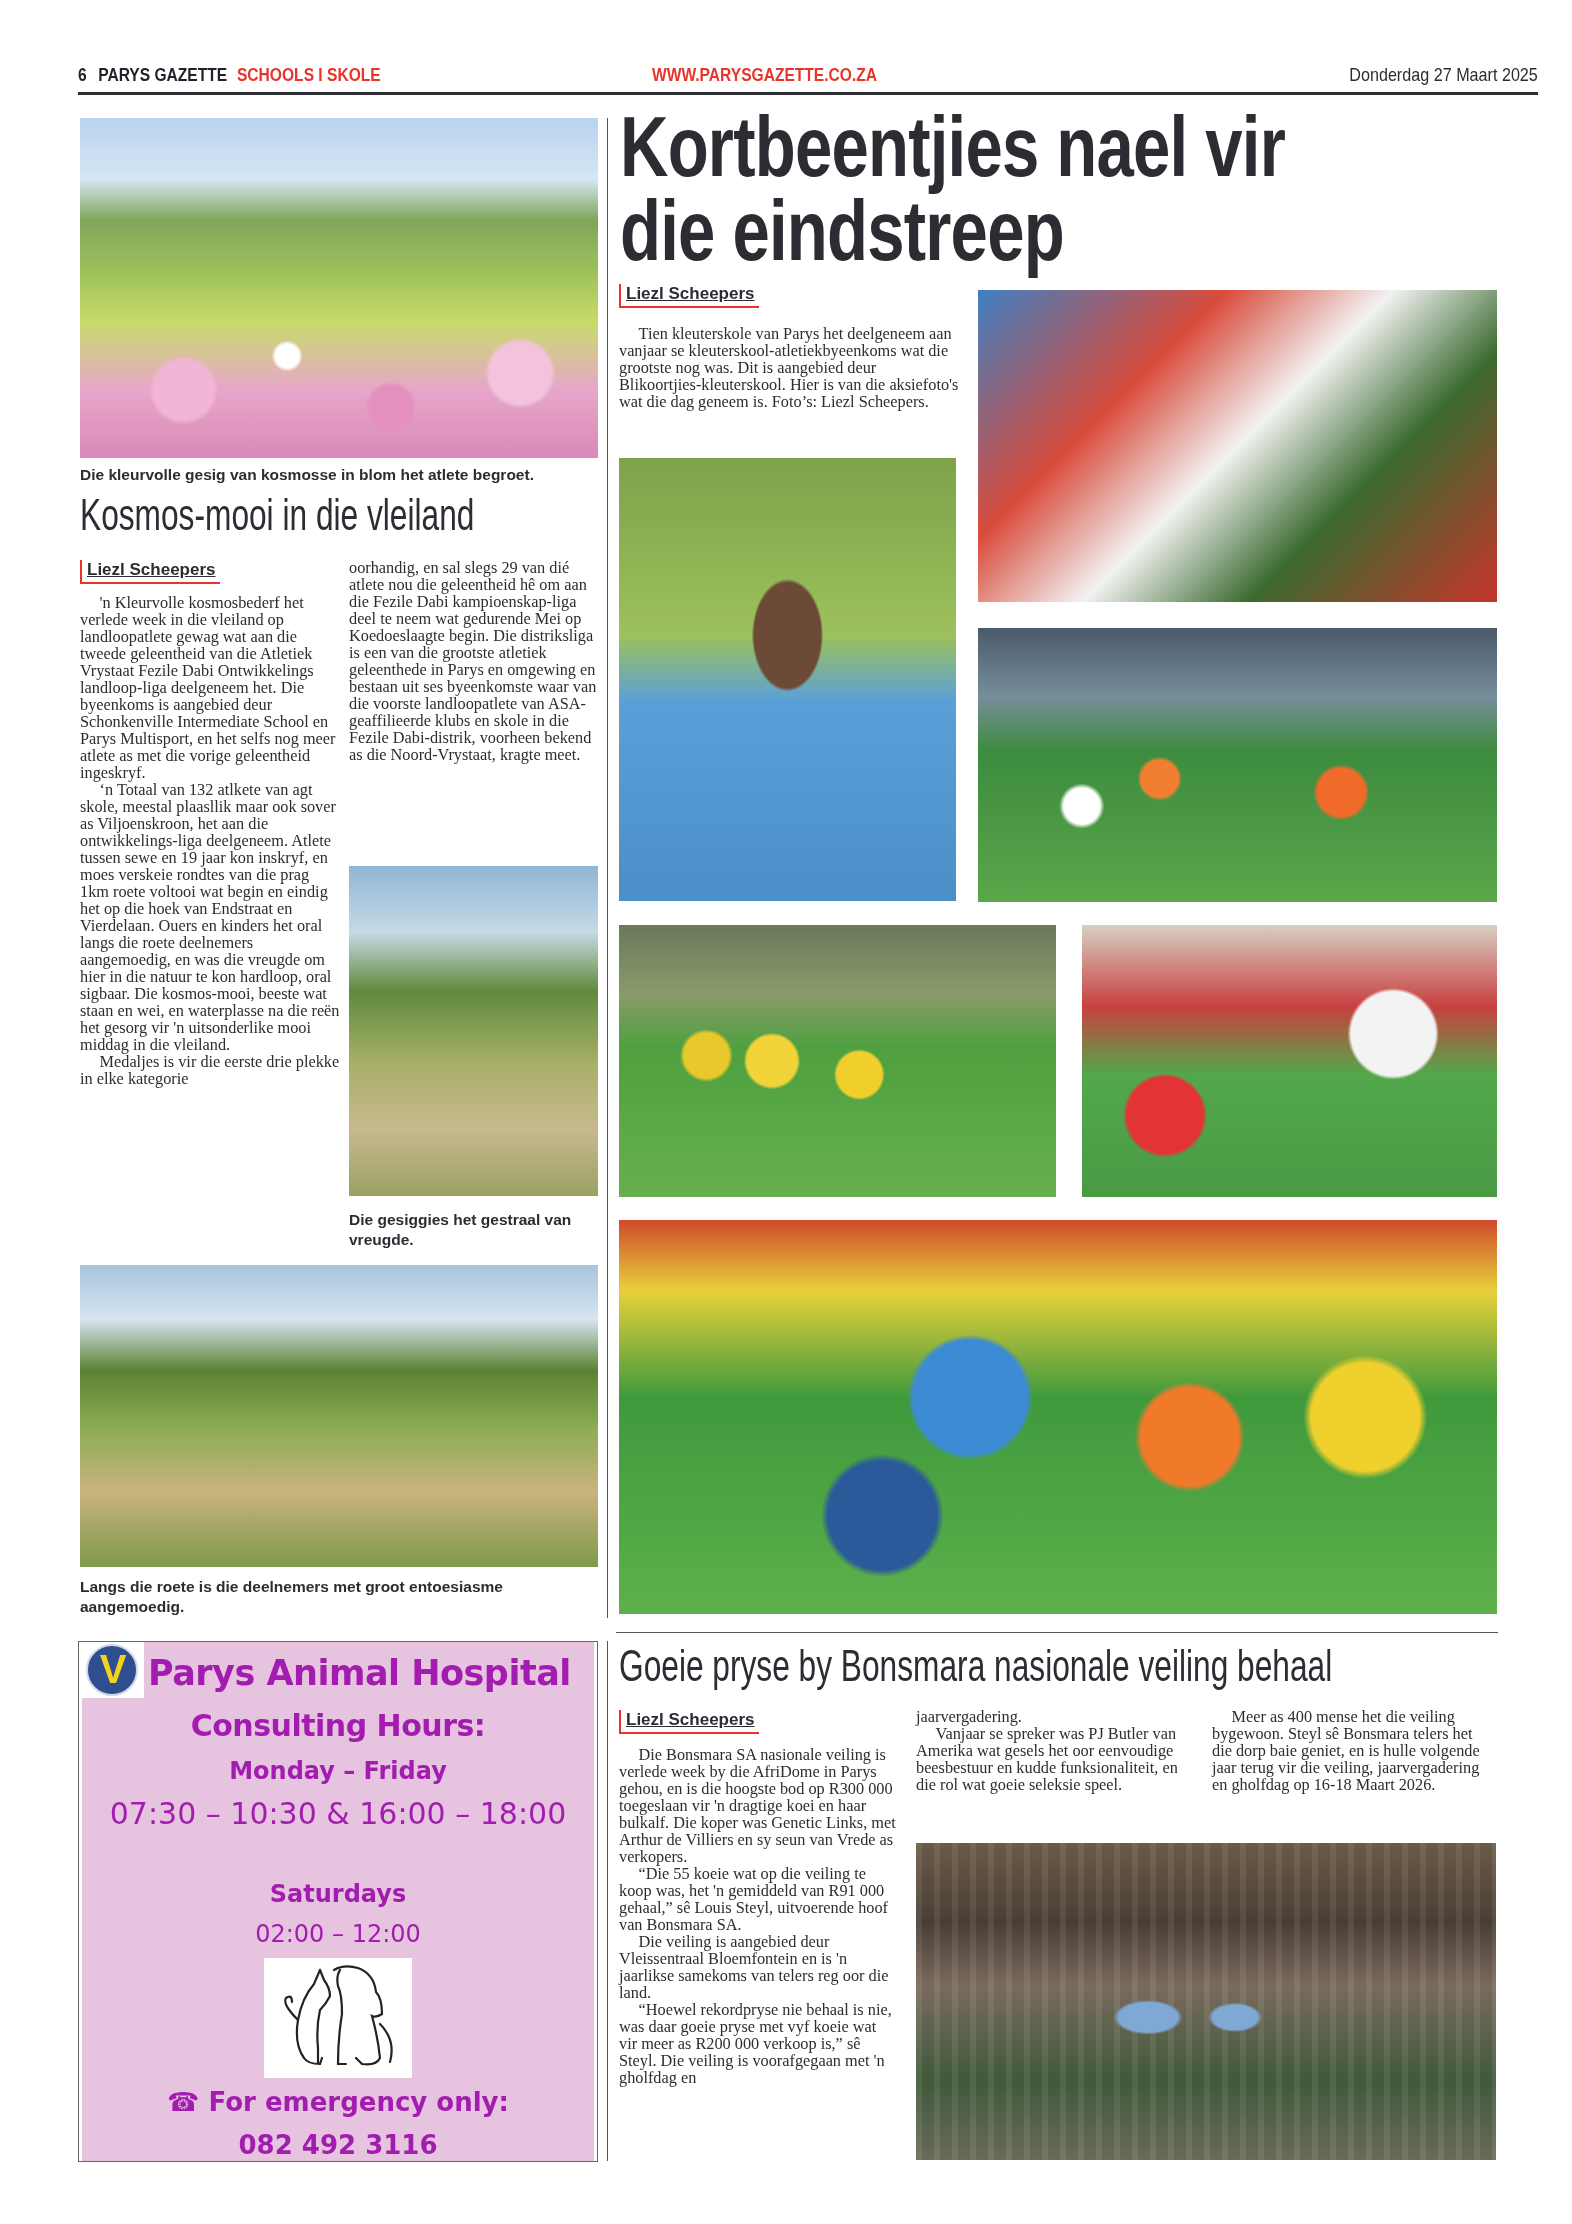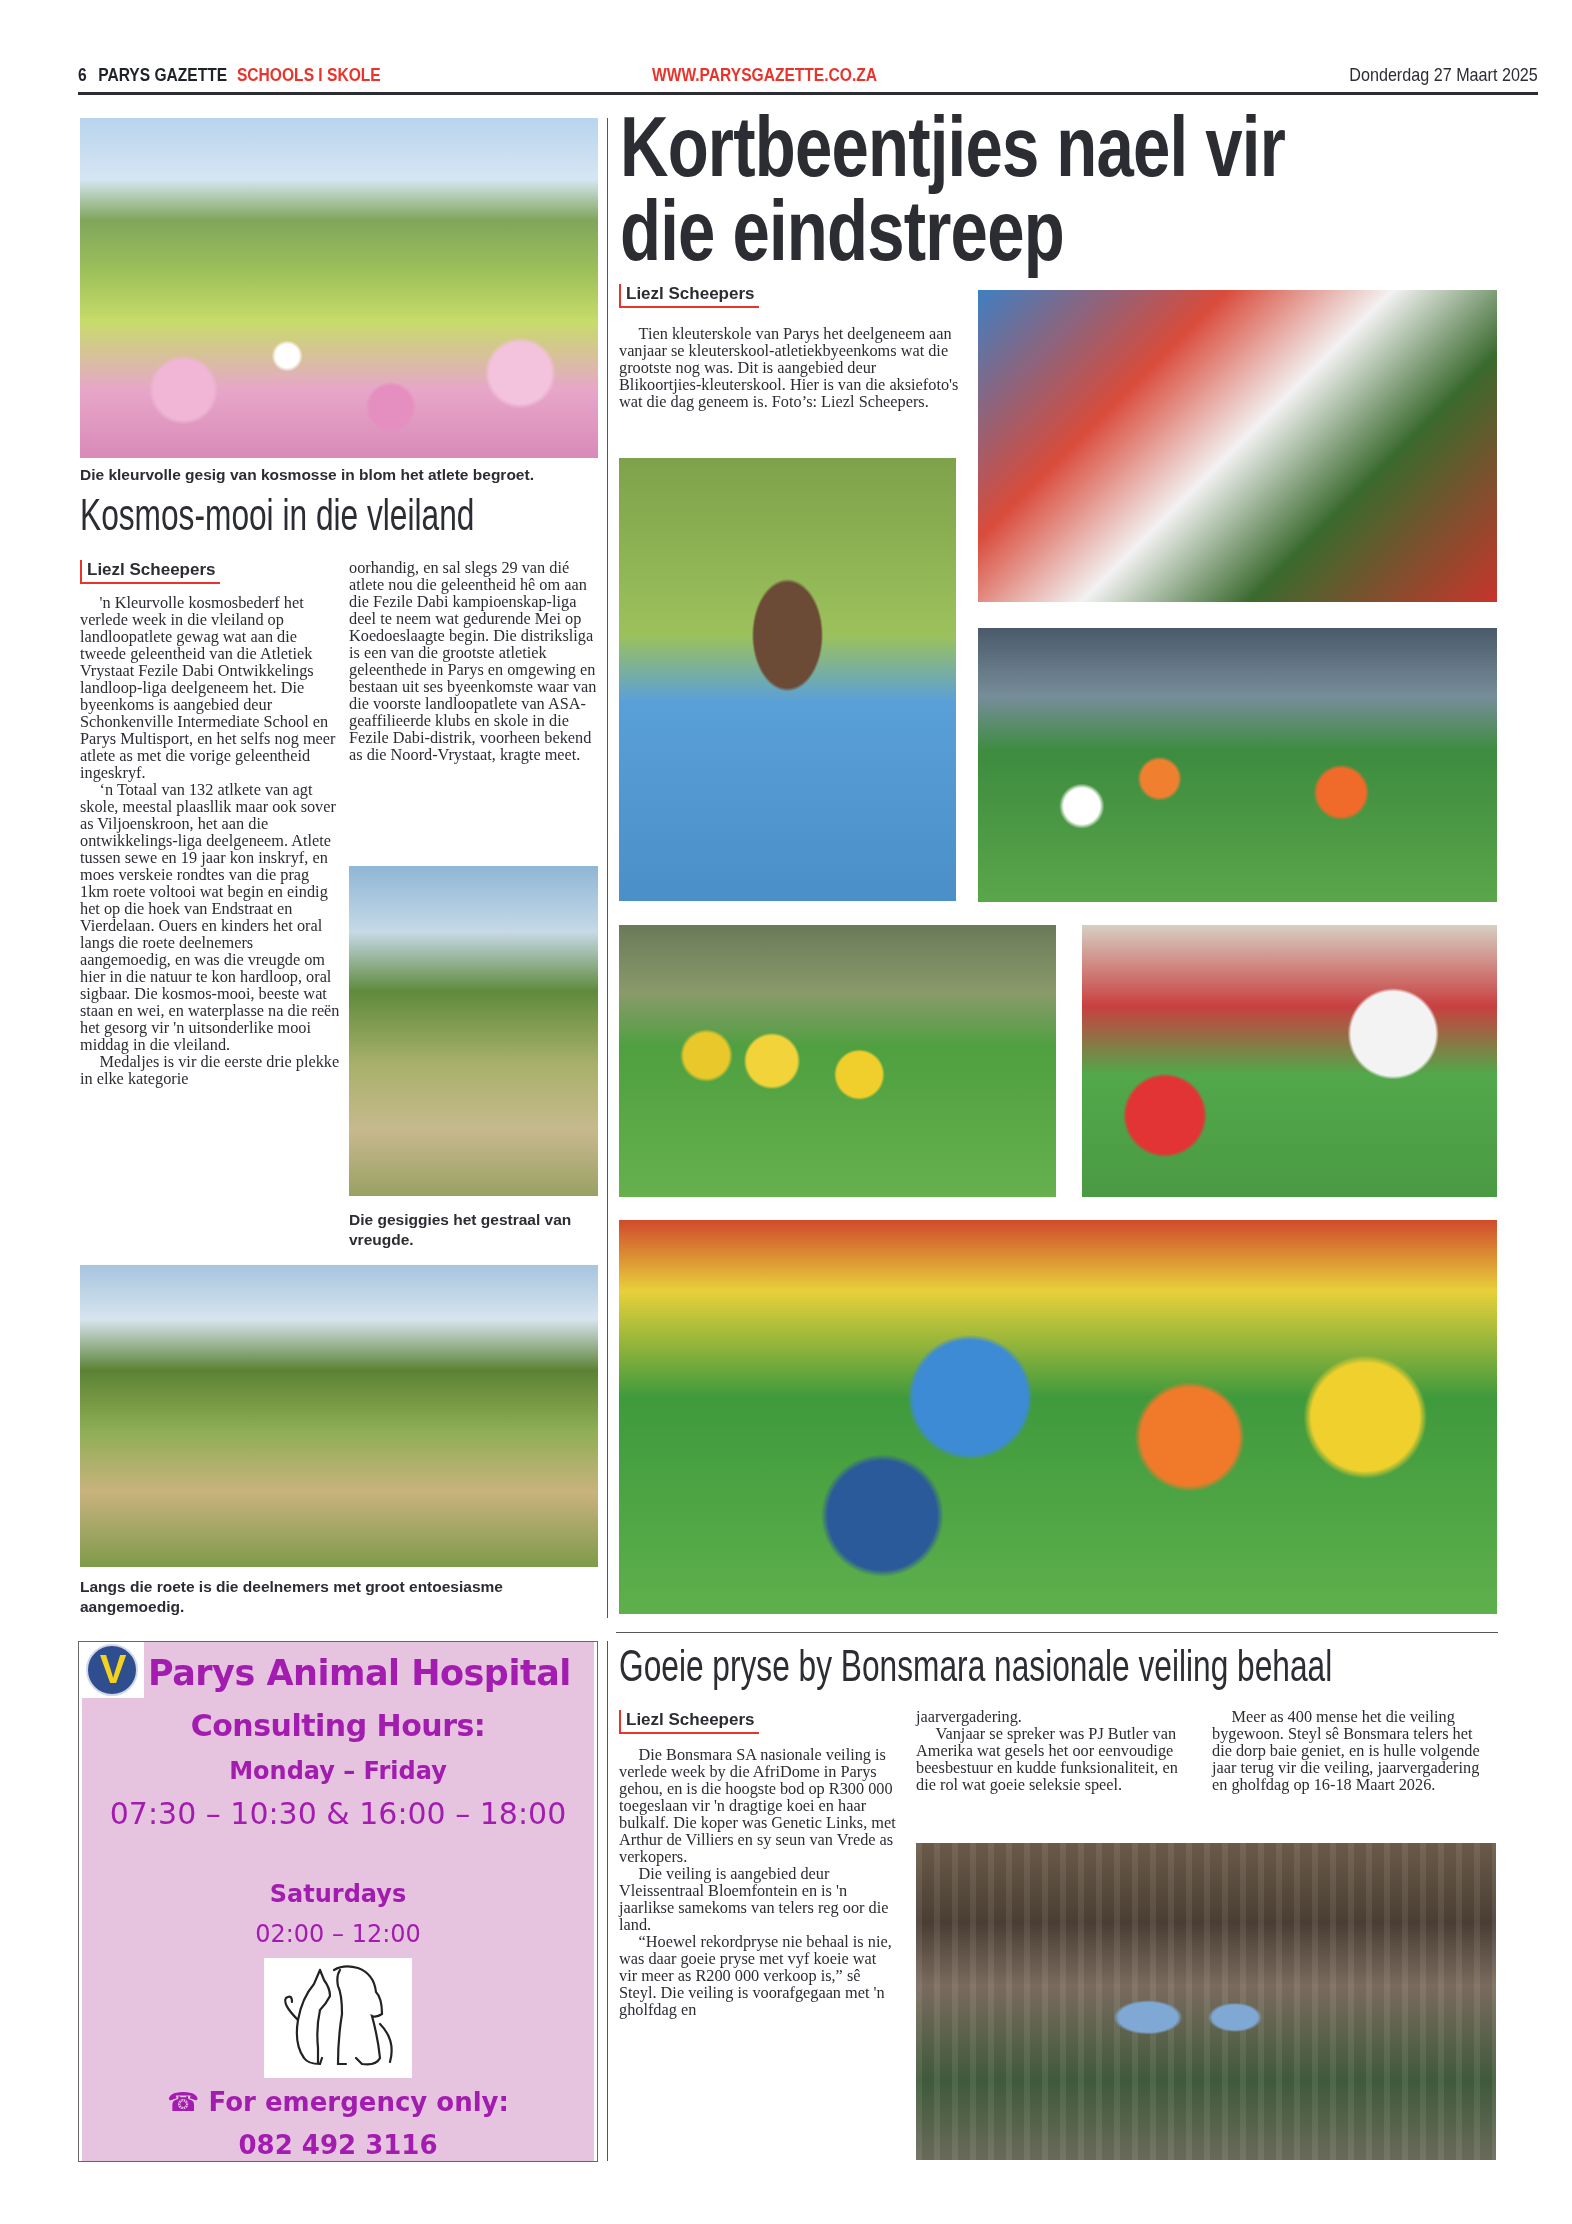--- a/index.html
+++ b/index.html
@@ -36,21 +36,21 @@
   .ph-auction::after { content:""; position:absolute; inset:0; background: radial-gradient(ellipse at 40% 55%, #7fa8d4 0 6%, transparent 7%), radial-gradient(ellipse at 55% 55%, #7fa8d4 0 5%, transparent 6%), repeating-linear-gradient(90deg, rgba(255,255,255,0.08) 0 6px, transparent 6px 18px); }
 
   
   .caption { position: absolute; font-family: "Liberation Sans", sans-serif; font-weight: bold; font-size: 15.5px; line-height: 20px; color: #2b2d33; }
 
   
   .hl-big { position: absolute; left: 620px; top: 104px; width: 880px; font-family: "Liberation Sans", sans-serif; font-weight: bold; font-size: 86px; line-height: 84px; color: #2b2d33; letter-spacing: -1px; transform: scaleX(0.78); transform-origin: left top; white-space: nowrap; }
   .hl-med { position: absolute; font-family: "Liberation Sans", sans-serif; font-size: 44px; line-height: 46px; color: #2b2d33; transform: scaleX(0.72); transform-origin: left top; white-space: nowrap; }
 
   
-  .byline { position: absolute; font-family: "Liberation Sans", sans-serif; font-weight: bold; font-size: 17px; line-height: 20px; color: #2b2d33; padding-left: 5px; border-left: 2px solid #e8342a; border-bottom: 2px solid #e8342a; padding-bottom: 2px; padding-right: 4px; }
+  .byline { position: absolute; font-family: "Liberation Sans", sans-serif; font-weight: bold; font-size: 17px; line-height: 20px; color: #2b2d33; padding-left: 5px; border-left: 2px solid #e8342a; border-bottom: 2px solid #e8342a; padding-bottom: 2px; padding-right: 4px; text-decoration: underline; }
 
   
   .col { position: absolute; font-family: "Liberation Serif", serif; font-size: 16.3px; line-height: 17px; color: #2b2d33; }
   .col p { text-indent: 1.2em; }
   .col p.noind { text-indent: 0; }
 
   
   .vrule { position: absolute; width: 1px; background: #555; }
   .hrule { position: absolute; height: 1px; background: #555; }
 
@@ -155,20 +155,21 @@
 <div class="ad-text ad-phone">082 492 3116</div>
 
 <div class="vrule" style="left:607px; top:1641px; height:520px;"></div>
 
 <div class="hl-med" style="left:619px; top:1643px;">Goeie pryse by Bonsmara nasionale veiling behaal</div>
 
 <div class="byline" style="left:619px; top:1710px;">Liezl Scheepers</div>
 
 <div class="col" style="left:619px; top:1746px; width:278px;">
   <p>Die Bonsmara SA nasionale veiling is verlede week by die AfriDome in Parys gehou, en is die hoogste bod op R300 000 toegeslaan vir 'n dragtige koei en haar bulkalf. Die koper was Genetic Links, met Arthur de Villiers en sy seun van Vrede as verkopers.</p>
+  <p>“Die 55 koeie wat op die veiling te koop was, het 'n gemiddeld van R91 000 gehaal,” sê Louis Steyl, uitvoerende hoof van Bonsmara SA.</p>
   <p>Die veiling is aangebied deur Vleissentraal Bloemfontein en is 'n jaarlikse samekoms van telers reg oor die land.</p>
   <p>“Hoewel rekordpryse nie behaal is nie, was daar goeie pryse met vyf koeie wat vir meer as R200 000 verkoop is,” sê Steyl. Die veiling is voorafgegaan met 'n gholfdag en</p>
 </div>
 
 <div class="col" style="left:916px; top:1708px; width:280px;">
   <p class="noind">jaarvergadering.</p>
   <p>Vanjaar se spreker was PJ Butler van Amerika wat gesels het oor eenvoudige beesbestuur en kudde funksionaliteit, en die rol wat goeie seleksie speel.</p>
 </div>
 
 <div class="col" style="left:1212px; top:1708px; width:282px;">

